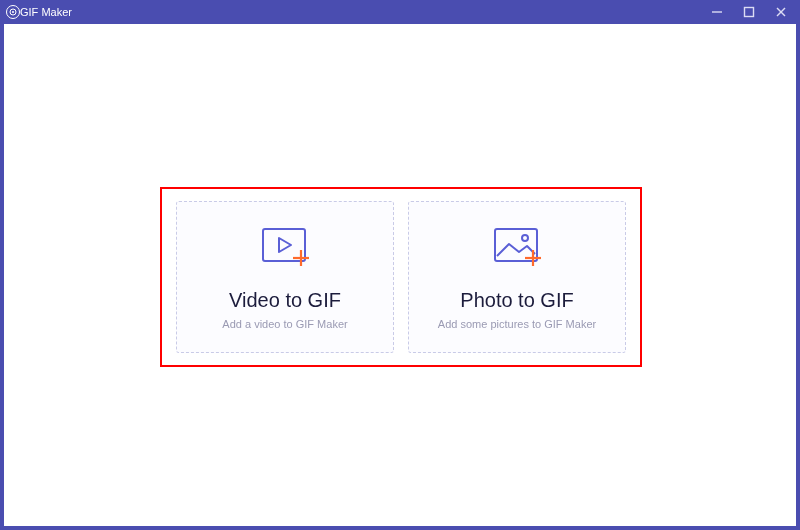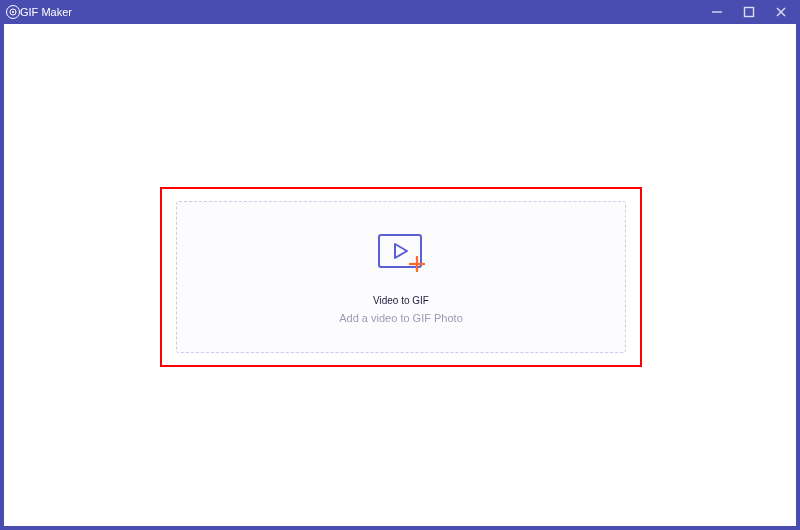--- a/index.html
+++ b/index.html
@@ -46,21 +46,21 @@
     background: #fcfcff;
     display: flex;
     flex-direction: column;
     align-items: center;
     justify-content: center;
     cursor: pointer;
     padding: 10px 8px;
   }
   .card-icon { position: relative; width: 56px; height: 48px; margin-bottom: 16px; display:flex; align-items:center; justify-content:center; }
   .card-icon svg { overflow: visible; }
-  .card-title { font-size: 10px; color: #1c1c3c; margin-bottom: 6px; font-weight: 500; }
+  .card-title { font-size: 20px; color: #1c1c3c; margin-bottom: 6px; font-weight: 500; }
   .card-sub   { font-size: 11px; color: #9a9ab3; }
 </style>
 </head>
 <body>
 
 <div class="window">
 
   <div class="titlebar">
     <div class="titlebar-left">
       <span class="app-icon">
@@ -97,20 +97,33 @@
       <div class="drop-card">
         <div class="card-icon">
           <svg width="56" height="46" viewBox="0 0 56 46">
             <rect x="6" y="3" width="42" height="32" rx="2" fill="none" stroke="#5a5fd6" stroke-width="2"></rect>
             <path d="M22 12 L34 19 L22 26 Z" fill="none" stroke="#5a5fd6" stroke-width="2" stroke-linejoin="round"></path>
             <line x1="44" y1="24" x2="44" y2="40" stroke="#ff6a2b" stroke-width="2.2"></line>
             <line x1="36" y1="32" x2="52" y2="32" stroke="#ff6a2b" stroke-width="2.2"></line>
           </svg>
         </div>
         <div class="card-title">Video to GIF</div>
-        <div class="card-sub">Add a video to GIF Photo</div>
+        <div class="card-sub">Add a video to GIF Maker</div>
       </div>
 
+      <div class="drop-card">
+        <div class="card-icon">
+          <svg width="56" height="46" viewBox="0 0 56 46">
+            <rect x="6" y="3" width="42" height="32" rx="2" fill="none" stroke="#5a5fd6" stroke-width="2"></rect>
+            <circle cx="36" cy="12" r="3" fill="none" stroke="#5a5fd6" stroke-width="2"></circle>
+            <path d="M8 30 L20 18 L30 26 L38 20 L46 28" fill="none" stroke="#5a5fd6" stroke-width="2" stroke-linejoin="round"></path>
+            <line x1="44" y1="24" x2="44" y2="40" stroke="#ff6a2b" stroke-width="2.2"></line>
+            <line x1="36" y1="32" x2="52" y2="32" stroke="#ff6a2b" stroke-width="2.2"></line>
+          </svg>
+        </div>
+        <div class="card-title">Photo to GIF</div>
+        <div class="card-sub">Add some pictures to GIF Maker</div>
+      </div>
 
     </div>
   </div>
 
 </div>
 
 </body></html>

